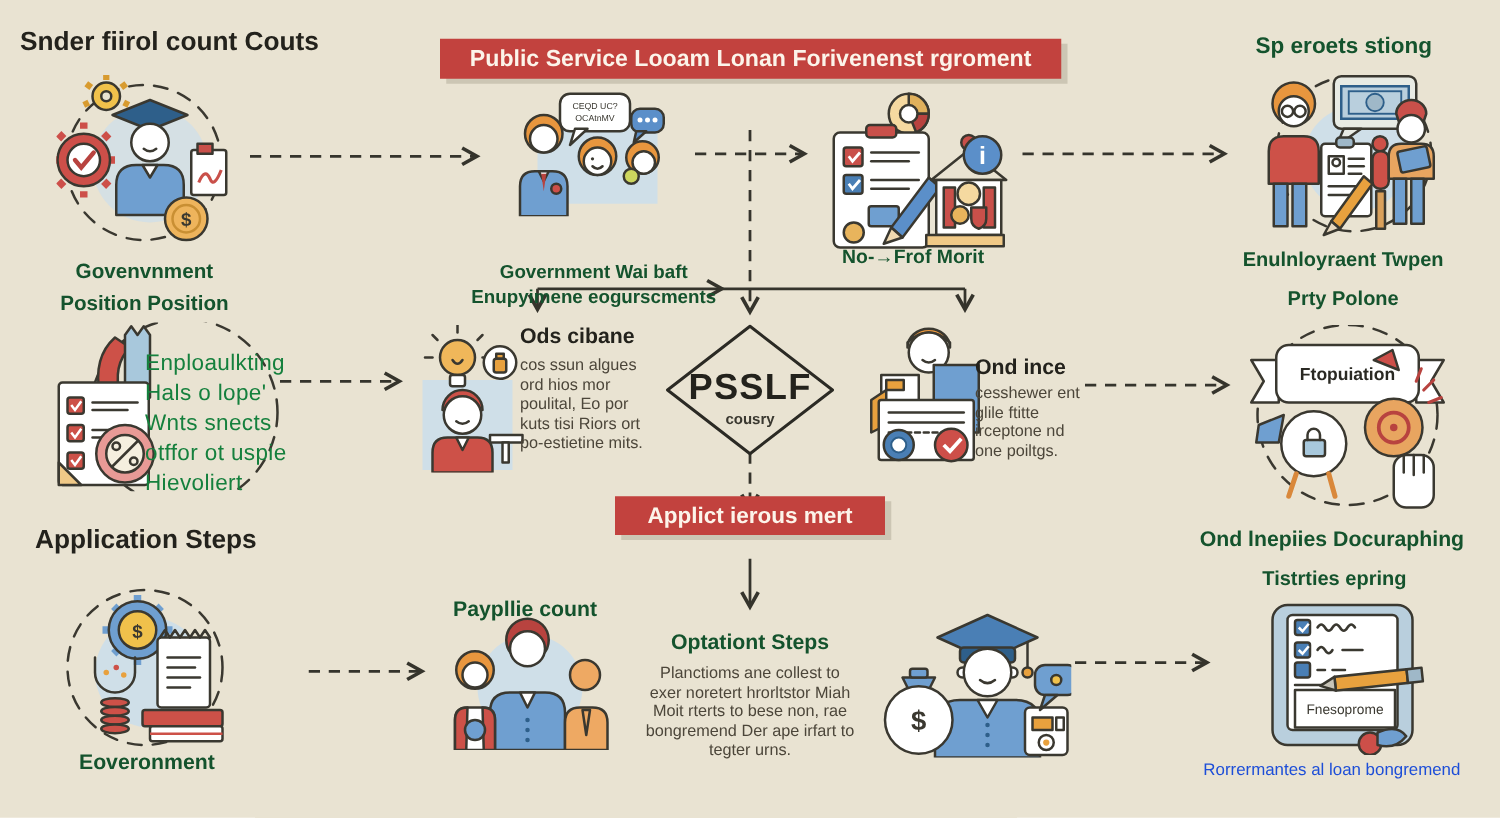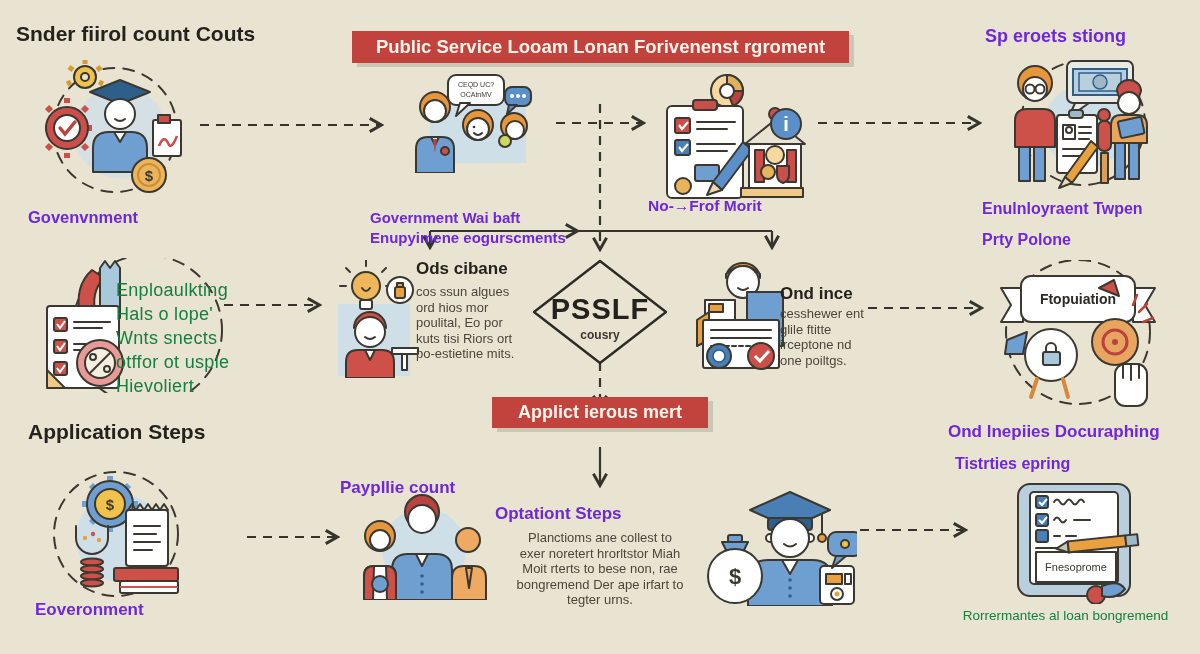--- a/index.html
+++ b/index.html
@@ -1,20 +1,20 @@
 <!DOCTYPE html>
 <html><head>
 <meta charset="utf-8">
 <style>
   html,body{margin:0;padding:0;}
   body{font-family:"Liberation Sans",sans-serif;}
   #stage{position:relative;width:1200px;height:654px;background:#e9e3d2;overflow:hidden;}
   .abs{position:absolute;}
   .ttl{font-weight:bold;color:#23221c;}
-  .cap{font-weight:bold;color:#6d28d9;}
+  .cap{font-weight:bold;color:#14532d;text-align:center;}
   .body-txt{color:#4c463a;}
   .banner{background:#c2423e;color:#fcf4ea;font-weight:bold;display:flex;align-items:center;justify-content:center;white-space:nowrap;box-shadow:5px 4px 0 rgba(120,110,90,.25);}
   svg text{font-family:"Liberation Sans",sans-serif;}
   .s{stroke:#3a3830;stroke-width:2;stroke-linecap:round;stroke-linejoin:round;}
   .note{color:#15803d;line-height:24px;font-size:18px;letter-spacing:.3px;}
 </style>
 </head>
 <body>
 
 <div id="stage">
@@ -79,20 +79,21 @@
     <circle cx="75" cy="54" r="15" fill="#fff" class="s"></circle>
     <path d="M70,59 q5,4 10,0" fill="none" class="s"></path>
     <path d="M48,112 V88 q0,-16 16,-16 h22 q16,0 16,16 v24 z" fill="#6f9fd0" class="s"></path>
     <polygon points="69,72 81,72 75,82" fill="#fff" class="s"></polygon>
     <circle cx="104" cy="115" r="17" fill="#eeb45c" class="s"></circle>
     <circle cx="104" cy="115" r="11" fill="none" stroke="#c98f33" stroke-width="2"></circle>
     <text x="104" y="121" font-size="15" font-weight="bold" text-anchor="middle" fill="#3a3830">$</text>
   </svg>
   <div class="abs cap" style="left:28px;top:204px;width:175px;font-size:16.5px;line-height:26px;">
     <div>Govenvnment</div>
+    <div>Position Position</div>
   </div>
 
   <svg class="abs" style="left:408px;top:73px" width="140" height="100" viewBox="0 0 140 100">
     <rect x="22" y="24" width="96" height="66" fill="#cfdfe8"></rect>
     <rect x="40" y="2" width="56" height="30" rx="8" fill="#fff" class="s"></rect>
     <polygon points="52,30 62,30 48,43" fill="#fff" class="s"></polygon>
     <text x="68" y="14" font-size="7" text-anchor="middle" fill="#3a3830">CEQD UC?</text>
     <text x="68" y="24" font-size="7" text-anchor="middle" fill="#3a3830">OCAtnMV</text>
     <rect x="97" y="14" width="26" height="19" rx="7" fill="#5b8fc9" class="s"></rect>
     <polygon points="101,32 109,32 99,41" fill="#5b8fc9" class="s"></polygon>
@@ -437,15 +438,15 @@
     <rect x="30" y="70" width="80" height="30" fill="#fff" class="s"></rect>
     <text x="70" y="89" font-size="11" text-anchor="middle" fill="#3a3830">Fnesoprome</text>
     <g transform="rotate(-6 95 62)">
       <rect x="62" y="56" width="58" height="11" fill="#e8a13e" class="s" stroke-width="1.8"></rect>
       <polygon points="62,56 50,62 62,67" fill="#c8c4b8" class="s" stroke-width="1.8"></polygon>
       <rect x="120" y="56" width="12" height="11" fill="#9fb8c8" class="s" stroke-width="1.8"></rect>
     </g>
     <circle cx="90" cy="113" r="9" fill="#cd4f49" class="s"></circle>
     <path d="M96,104 q16,-7 23,3 q-9,11 -23,7 z" fill="#6f9fd0" class="s"></path>
   </svg>
-  <div class="abs body-txt center" style="left:938px;top:608px;width:255px;font-size:13.5px;text-align:center;color:#15803d;">Rorrermantes al loan bongremend</div>
+  <div class="abs body-txt center" style="left:938px;top:608px;width:255px;font-size:13.5px;text-align:center;color:#1d4ed8;">Rorrermantes al loan bongremend</div>
 
 </div>
 
 </body></html>

